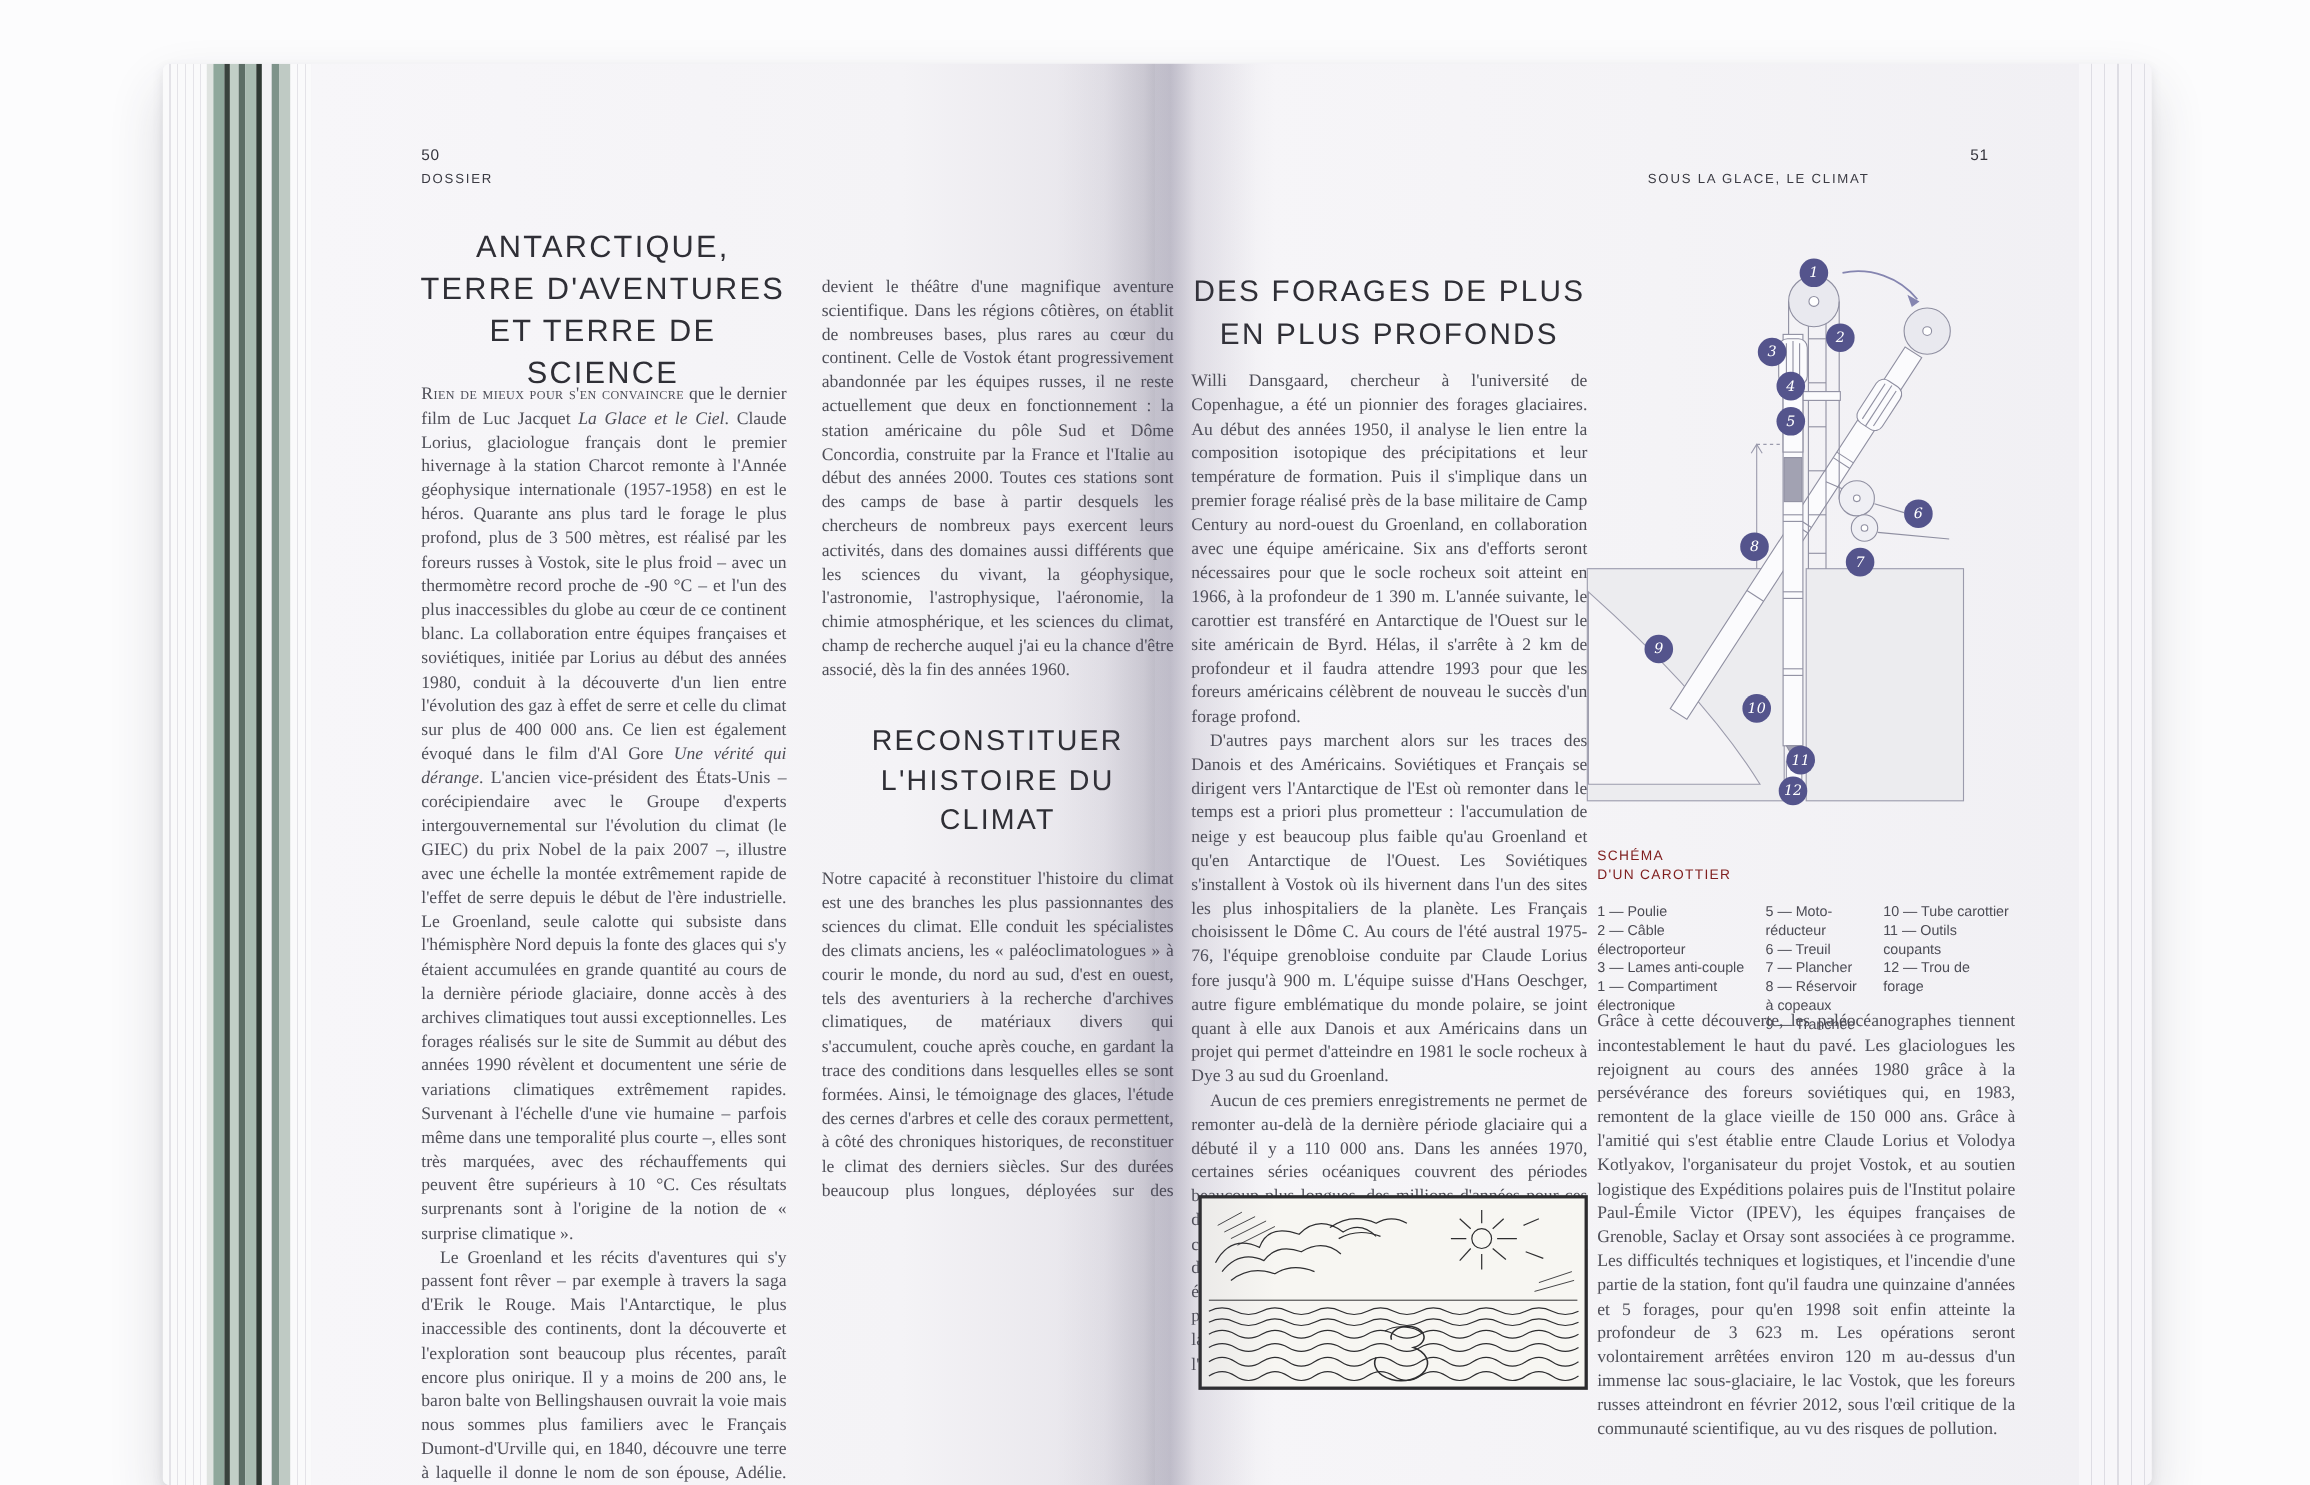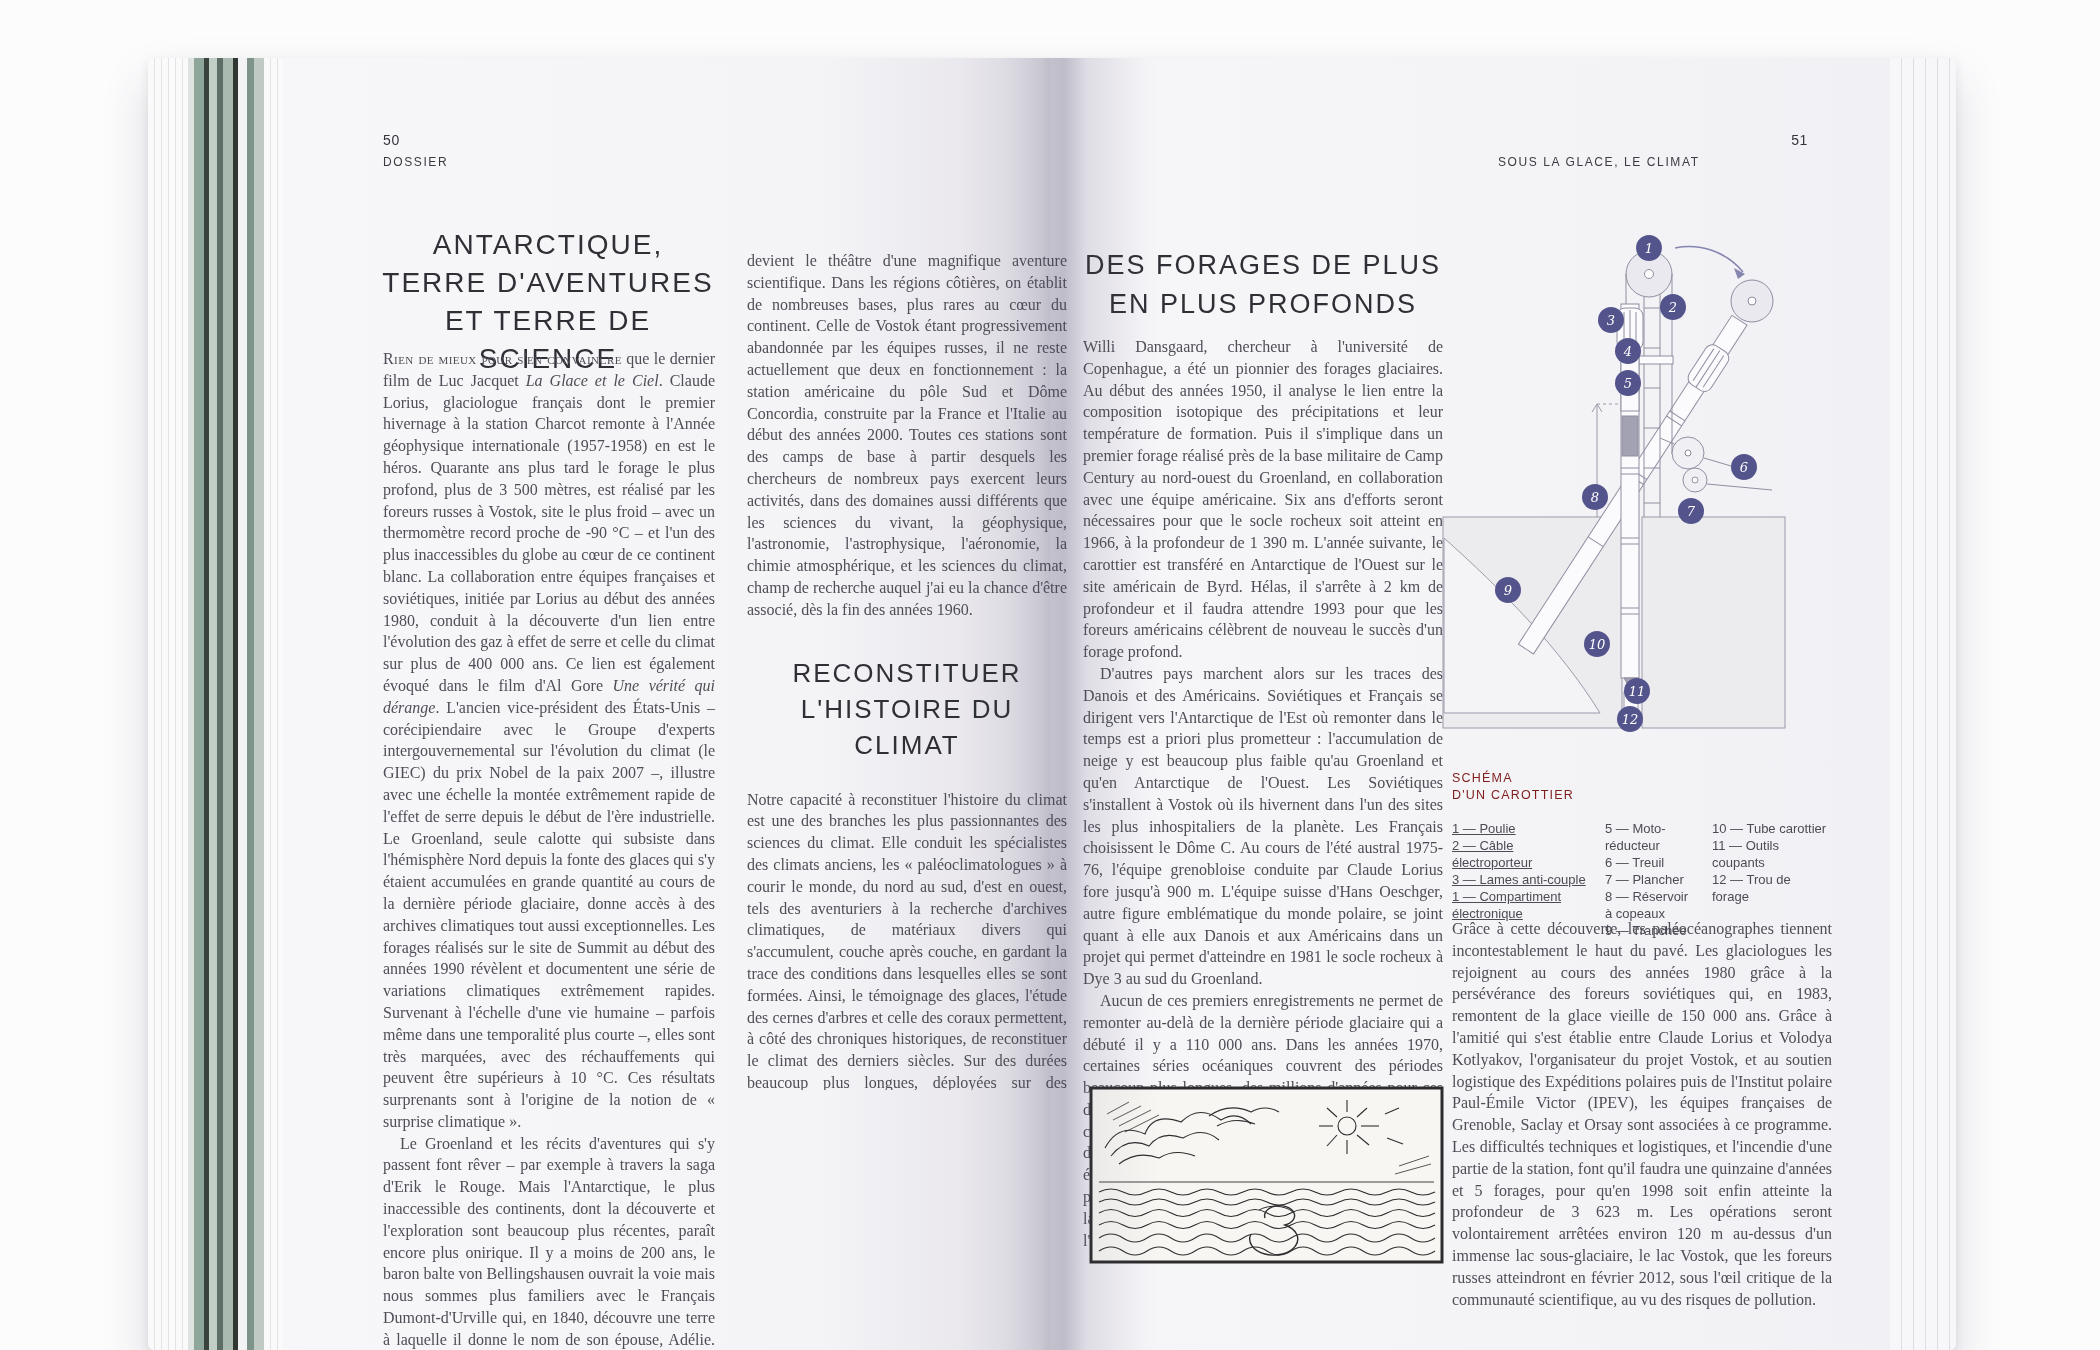--- a/index.html
+++ b/index.html
@@ -36,21 +36,21 @@
   
   .diagram{position:absolute;left:1292px;top:150px;width:400px;height:548px;}
   .diagram svg{position:absolute;inset:0;}
   .marker{position:absolute;width:26px;height:26px;margin:-13px 0 0 -13px;border-radius:50%;
           background:#54548c;color:#fff;display:flex;align-items:center;justify-content:center;
           font:italic 13px "DejaVu Serif",serif;}
   .legend{position:absolute;left:1304px;top:712px;width:400px;font-family:"Liberation Sans",sans-serif;color:#4c4c55;}
   .legend-caption{font-size:12.5px;font-weight:400;letter-spacing:1.2px;color:#7f1d1d;line-height:17px;text-transform:uppercase;}
   .legend-cols{display:flex;margin-top:16px;}
   .lcol{font-size:13px;line-height:17px;}
-  .lcol1{width:153px;text-decoration:underline;} .lcol2{width:107px;} .lcol3{width:130px;}
+  .lcol1{width:153px;} .lcol2{width:107px;} .lcol3{width:130px;}
   .legend-item{margin:0 14px 0 0;}
   .engraving{position:absolute;left:941px;top:1028px;width:355px;height:178px;}
 </style>
 </head>
 <body>
 
 <div class="stage">
   <div class="book">
 
     <div class="edge-left">
@@ -68,21 +68,21 @@
       <div class="s pages" style="width:19px"></div>
     </div>
 
     <div class="page-l"></div>
     <div class="page-r"></div>
     <div class="edge-right"></div>
 
     <div class="pagenum" style="left:235px;top:74px">50</div>
     <div class="runhead" style="left:235px;top:97px">DOSSIER</div>
 
-    <div class="title" style="left:233px;top:168px;width:334px">
+    <div class="title" style="left:233px;top:148px;width:334px">
       <span>ANTARCTIQUE,</span><br>
       <span>TERRE D'AVENTURES</span><br>
       <span>ET TERRE DE SCIENCE</span>
     </div>
 
     <div class="col" style="left:235px;top:290px;width:332px;height:932px">
       <p><span class="seg-lead">Rien de mieux pour s'en convaincre</span><span> que le dernier film de Luc Jacquet </span><span class="seg-i">La Glace et le Ciel</span><span>. Claude Lorius, glaciologue français dont le premier hivernage à la station Charcot remonte à l'Année géophysique internationale (1957-1958) en est le héros. Quarante ans plus tard le forage le plus profond, plus de 3 500 mètres, est réalisé par les foreurs russes à Vostok, site le plus froid – avec un thermomètre record proche de -90 °C – et l'un des plus inaccessibles du globe au cœur de ce continent blanc. La collaboration entre équipes françaises et soviétiques, initiée par Lorius au début des années 1980, conduit à la découverte d'un lien entre l'évolution des gaz à effet de serre et celle du climat sur plus de 400 000 ans. Ce lien est également évoqué dans le film d'Al Gore </span><span class="seg-i">Une vérité qui dérange</span><span>. L'ancien vice-président des États-Unis – corécipiendaire avec le Groupe d'experts intergouvernemental sur l'évolution du climat (le GIEC) du prix Nobel de la paix 2007 –, illustre avec une échelle la montée extrêmement rapide de l'effet de serre depuis le début de l'ère industrielle. Le Groenland, seule calotte qui subsiste dans l'hémisphère Nord depuis la fonte des glaces qui s'y étaient accumulées en grande quantité au cours de la dernière période glaciaire, donne accès à des archives climatiques tout aussi exceptionnelles. Les forages réalisés sur le site de Summit au début des années 1990 révèlent et documentent une série de variations climatiques extrêmement rapides. Survenant à l'échelle d'une vie humaine – parfois même dans une temporalité plus courte –, elles sont très marquées, avec des réchauffements qui peuvent être supérieurs à 10 °C. Ces résultats surprenants sont à l'origine de la notion de « surprise climatique ».</span></p>
       <p class="ind">Le Groenland et les récits d'aventures qui s'y passent font rêver – par exemple à travers la saga d'Erik le Rouge. Mais l'Antarctique, le plus inaccessible des continents, dont la découverte et l'exploration sont beaucoup plus récentes, paraît encore plus onirique. Il y a moins de 200 ans, le baron balte von Bellingshausen ouvrait la voie mais nous sommes plus familiers avec le Français Dumont-d'Urville qui, en 1840, découvre une terre à laquelle il donne le nom de son épouse, Adélie. Ce continent commence à être exploré au début du XXe siècle. Le pôle Sud est atteint en 1911 par l'équipe norvégienne de Roald Amundsen, suivie quelques semaines plus tard par celle du Britannique Robert Scott, qui n'en reviendra pas. L'exploration se poursuit pendant quelques décennies, faisant de plus en plus de place à la recherche. Avec l'Année géophysique internationale, celle-ci prend une autre dimension. L'Antarctique</p>
     </div>
 

